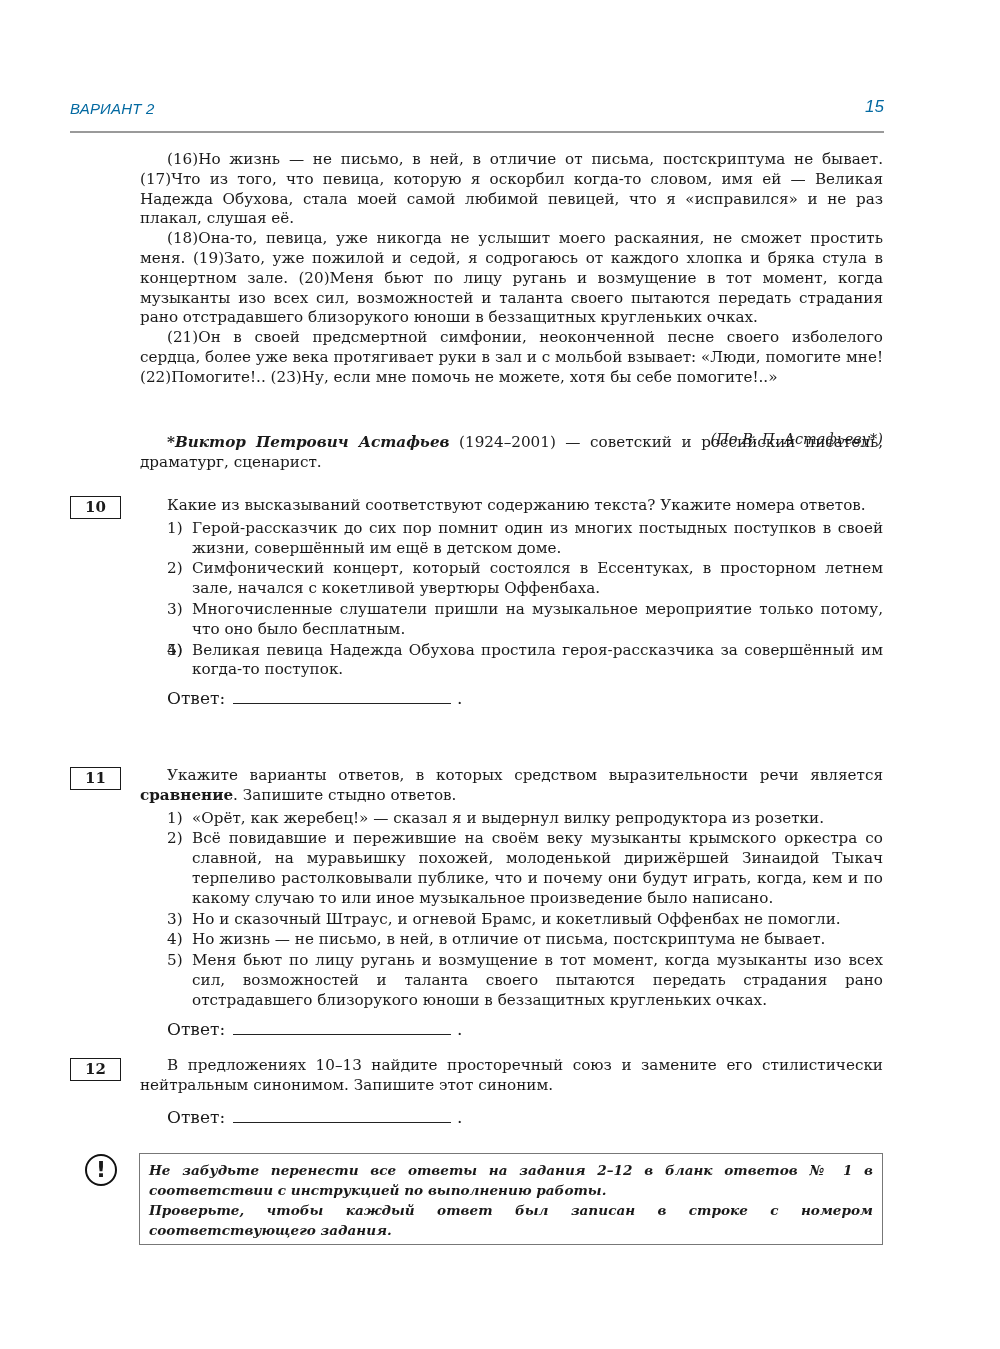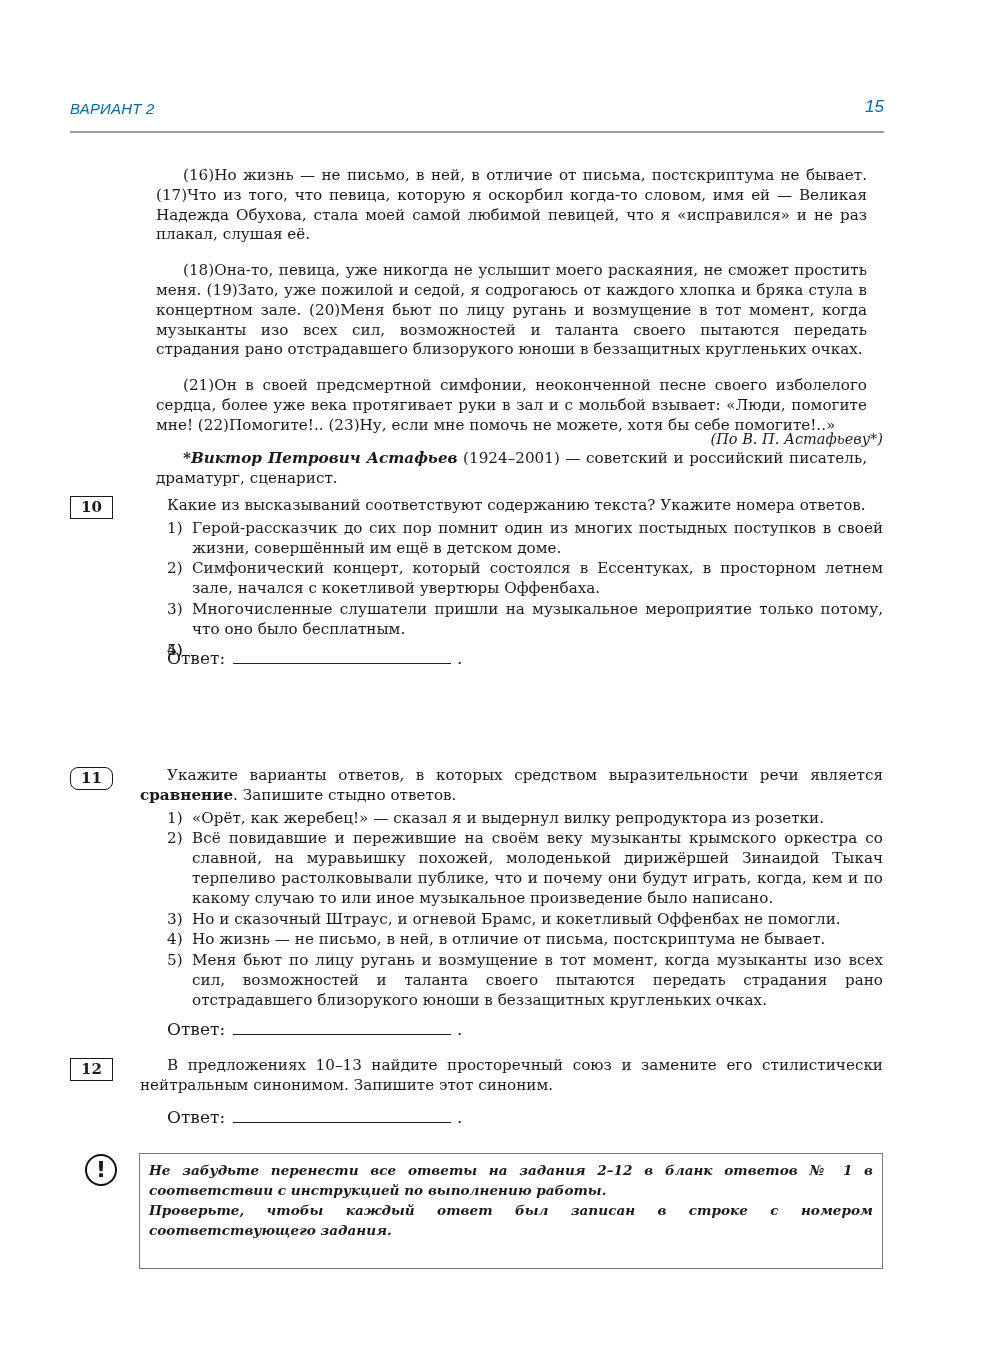--- a/index.html
+++ b/index.html
@@ -11,44 +11,44 @@
     .header {
       position: absolute; left: 70px; top: 96px; width: 814px; height: 26px;
       font-family: "Liberation Sans", "DejaVu Sans", sans-serif;
       font-size: 15px; color: #0369a1; font-style: italic;
     }
     .header .variant { position: absolute; left: 0; top: 4px; letter-spacing: 0.2px; }
     .header .page-num { position: absolute; right: 0; top: 1px; font-size: 17px; }
     .rule { position: absolute; left: 70px; top: 131px; width: 814px; height: 2px; background: #9a9a9a; }
 
     .txt { position: absolute; left: 140px; width: 743px; font-size: 15.2px; line-height: 19.8px; text-align: justify; }
-    .txt p { margin: 16px; text-indent: 27px; }
+    .txt p { margin: 0; text-indent: 27px; }
     .src { position: absolute; right: 117px; font-style: italic; font-size: 14.5px; margin-top: 32px; }
 
     .qnum {
-      position: absolute; left: 70px; width: 43px; height: 23px;
+      position: absolute; left: 70px; width: 51px; height: 23px;
       border: 1.5px solid #1a1a1a; box-sizing: border-box;
       text-align: center; font-weight: bold; font-size: 15px; line-height: 20px;
     }
     .qtext { position: absolute; left: 140px; width: 743px; font-size: 15.2px; line-height: 19.8px; text-align: justify; }
     .qtext .lead { text-indent: 27px; margin: 0; }
     .opts { list-style: none; margin: 3px 0 0 0; padding: 0; }
     .opts li { position: relative; padding-left: 52px; margin: 0 0 1px 0; text-align: justify; }
     .opts li .n { position: absolute; left: 27px; top: 0; }
     .answer { margin-top: 9px; padding-left: 27px; font-size: 17px; }
     .answer .line { display: inline-block; width: 218px; border-bottom: 1px solid #222; height: 14px; margin-left: 8px; vertical-align: baseline; }
     .answer .dot { margin-left: 6px; }
 
     .alert-icon {
       position: absolute; left: 85px; top: 1154px; width: 32px; height: 32px;
       border: 2px solid #111; border-radius: 50%; box-sizing: border-box;
       text-align: center; font-family: "DejaVu Sans", sans-serif; font-weight: bold; font-size: 22px; line-height: 28px;
     }
     .alert-box {
-      position: absolute; left: 139px; top: 1153px; width: 744px; height: 116px;
+      position: absolute; left: 139px; top: 1153px; width: 744px; height: 92px;
       border: 1.5px solid #777; box-sizing: border-box;
       padding: 6px 9px 0 9px;
       font-style: italic; font-weight: bold; font-size: 13.6px; line-height: 20px; text-align: justify;
     }
     .alert-box p { margin: 0; }
   </style>
 </head>
 <body>
 
 <div class="header">
@@ -68,28 +68,28 @@
 </div>
 
 <div class="qnum" style="top:496px;">10</div>
 <div class="qtext" style="top:496px;">
   <p class="lead">Какие из высказываний соответствуют содержанию текста? Укажите номера ответов.</p>
   <ul class="opts">
     <li><span class="n">1)</span><span>Герой-рассказчик до сих пор помнит один из многих постыдных поступков в своей жизни, совершённый им ещё в детском доме.</span></li>
     <li><span class="n">2)</span><span>Симфонический концерт, который состоялся в Ессентуках, в просторном летнем зале, начался с кокетливой увертюры Оффенбаха.</span></li>
     <li><span class="n">3)</span><span>Многочисленные слушатели пришли на музыкальное мероприятие только потому, что оно было бесплатным.</span></li>
     <li><span class="n">4)</span></li>
-    <li><span class="n">5)</span></li>
+    <li><span class="n">5)</span><span>Великая певица Надежда Обухова простила героя-рассказчика за совершённый им когда-то поступок.</span></li>
   </ul>
   <div class="answer">
     <span>Ответ:</span><span class="line"></span><span class="dot">.</span>
   </div>
 </div>
 
-<div class="qnum" style="top:767px;border-radius:8px;">11</div>
+<div class="qnum" style="top:767px;">11</div>
 <div class="qtext" style="top:766px;">
   <p class="lead"><span>Укажите варианты ответов, в которых средством выразительности речи является </span><b>сравнение</b><span>. Запишите стыдно ответов.</span></p>
   <ul class="opts">
     <li><span class="n">1)</span><span>«Орёт, как жеребец!» — сказал я и выдернул вилку репродуктора из розетки.</span></li>
     <li><span class="n">2)</span><span>Всё повидавшие и пережившие на своём веку музыканты крымского оркестра со славной, на муравьишку похожей, молоденькой дирижёршей Зинаидой Тыкач терпеливо растолковывали публике, что и почему они будут играть, когда, кем и по какому случаю то или иное музыкальное произведение было написано.</span></li>
     <li><span class="n">3)</span><span>Но и сказочный Штраус, и огневой Брамс, и кокетливый Оффенбах не помогли.</span></li>
     <li><span class="n">4)</span><span>Но жизнь — не письмо, в ней, в отличие от письма, постскриптума не бывает.</span></li>
     <li><span class="n">5)</span><span>Меня бьют по лицу ругань и возмущение в тот момент, когда музыканты изо всех сил, возможностей и таланта своего пытаются передать страдания рано отстрадавшего близорукого юноши в беззащитных кругленьких очках.</span></li>
   </ul>
   <div class="answer">

